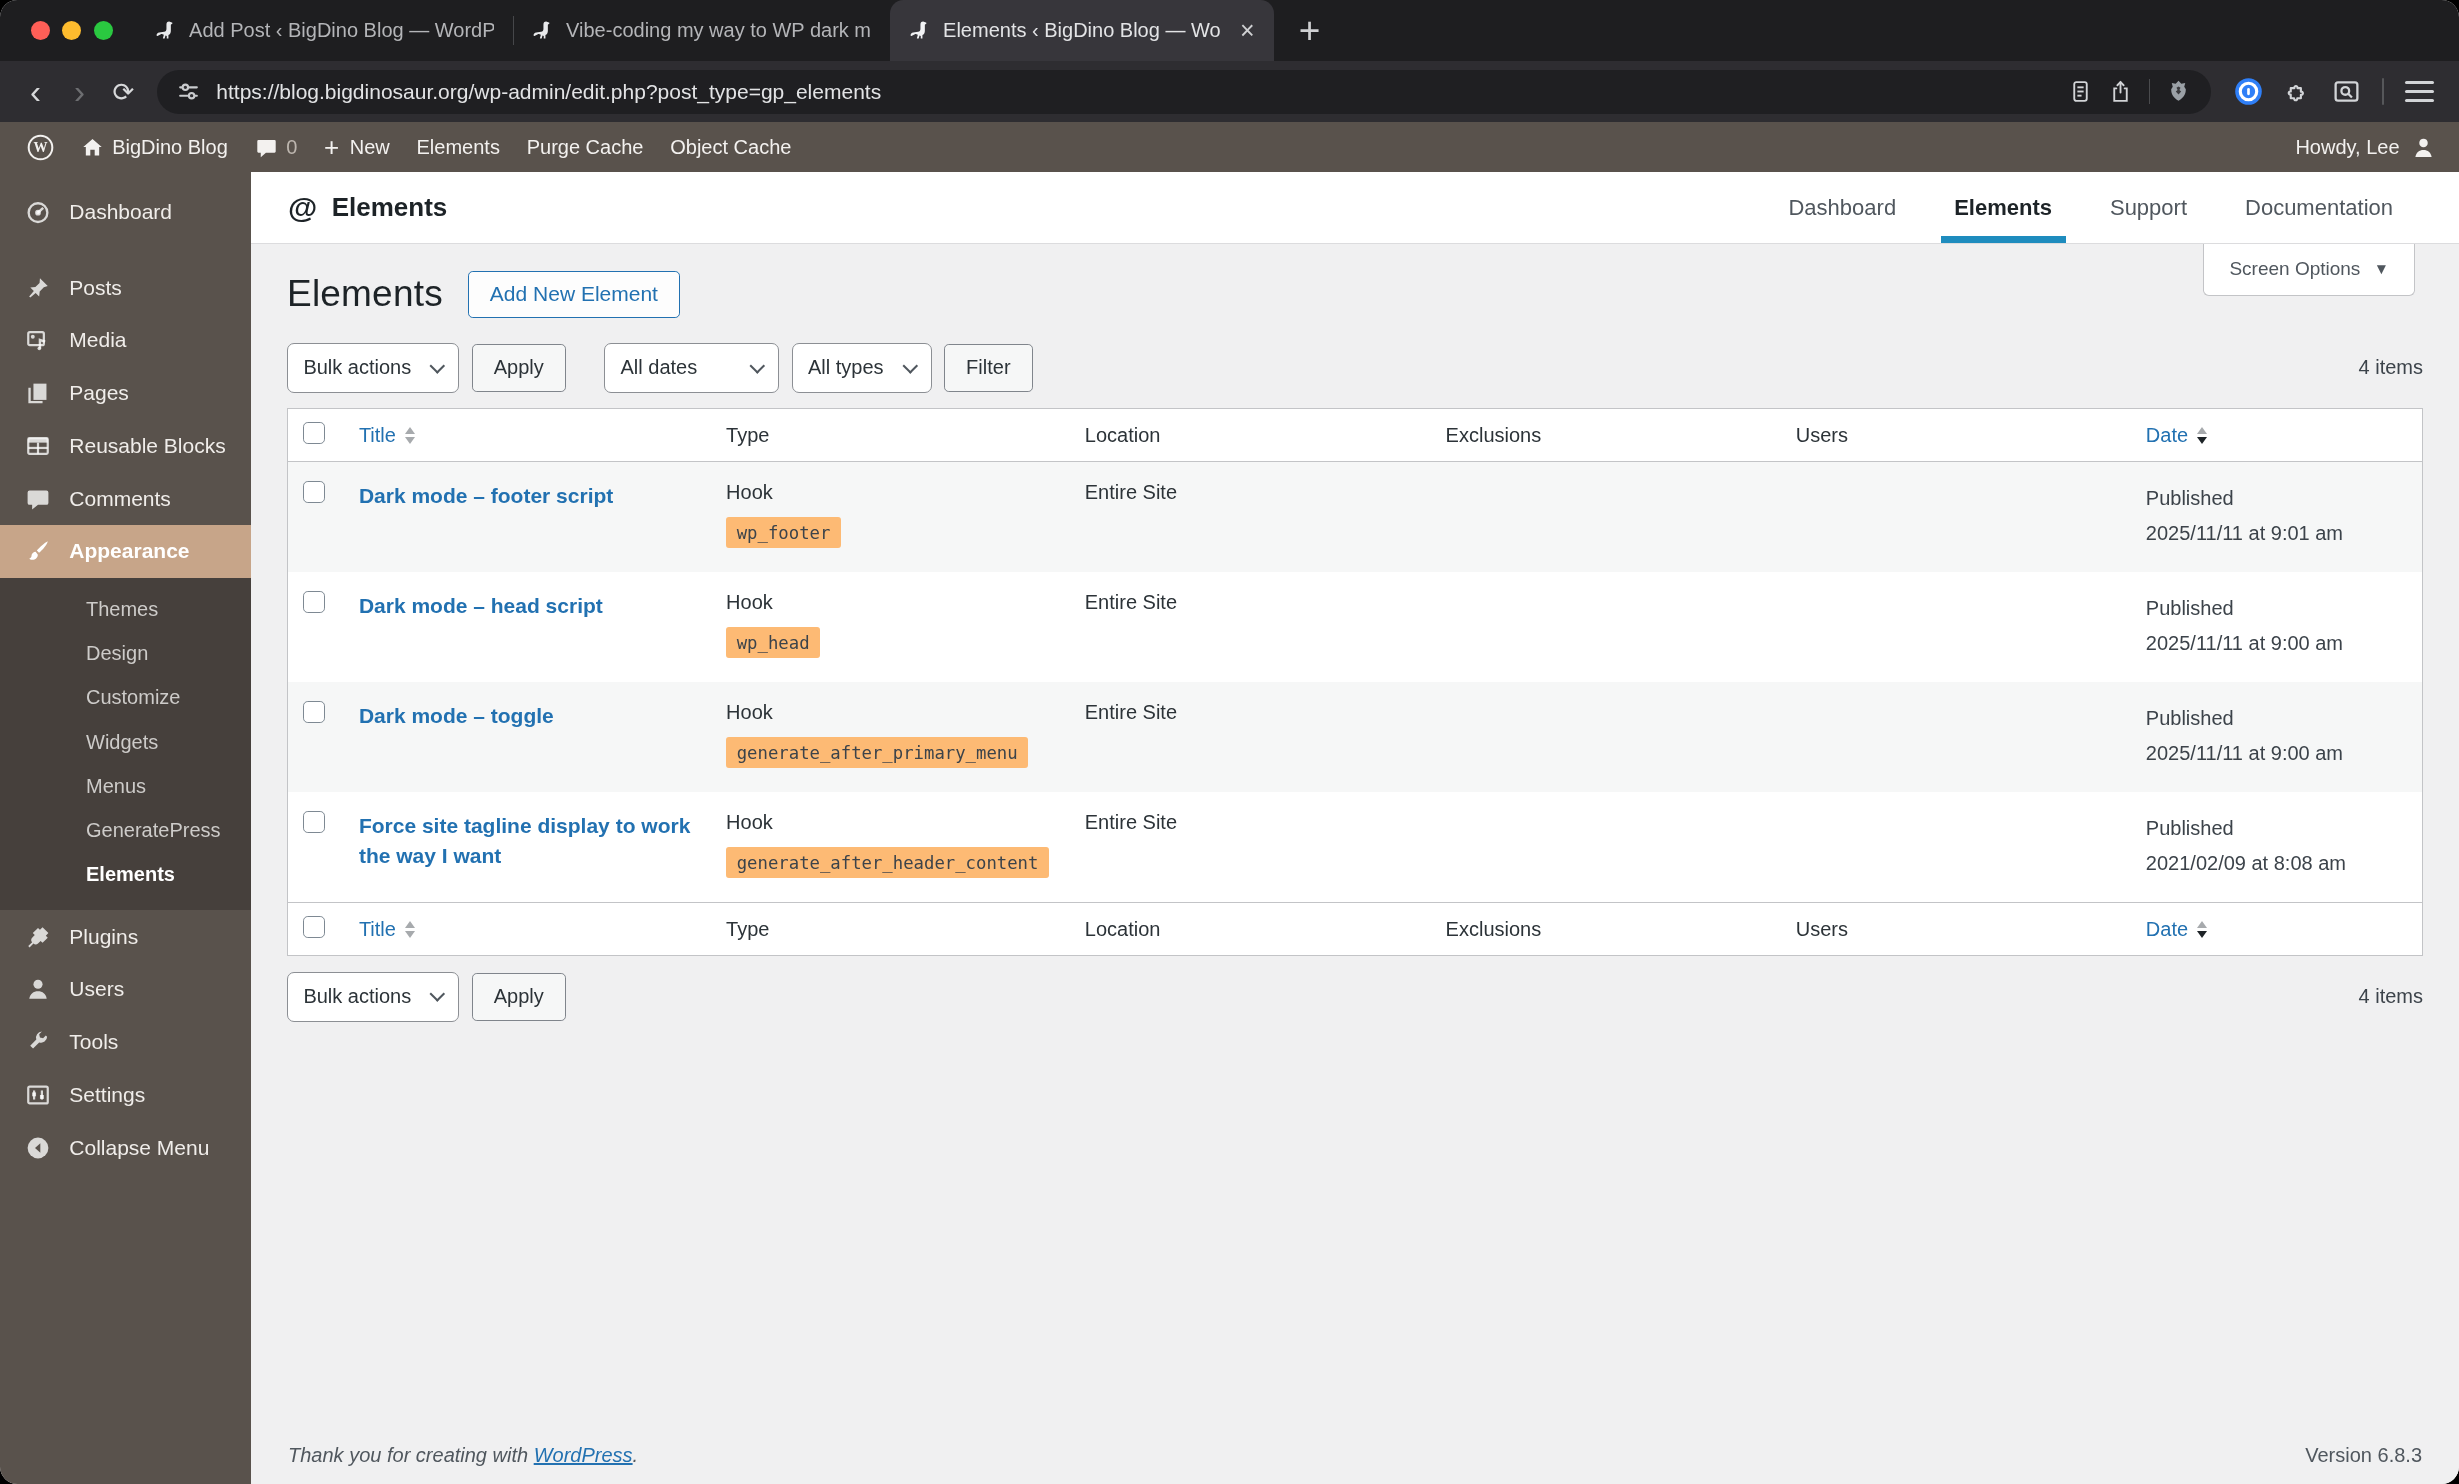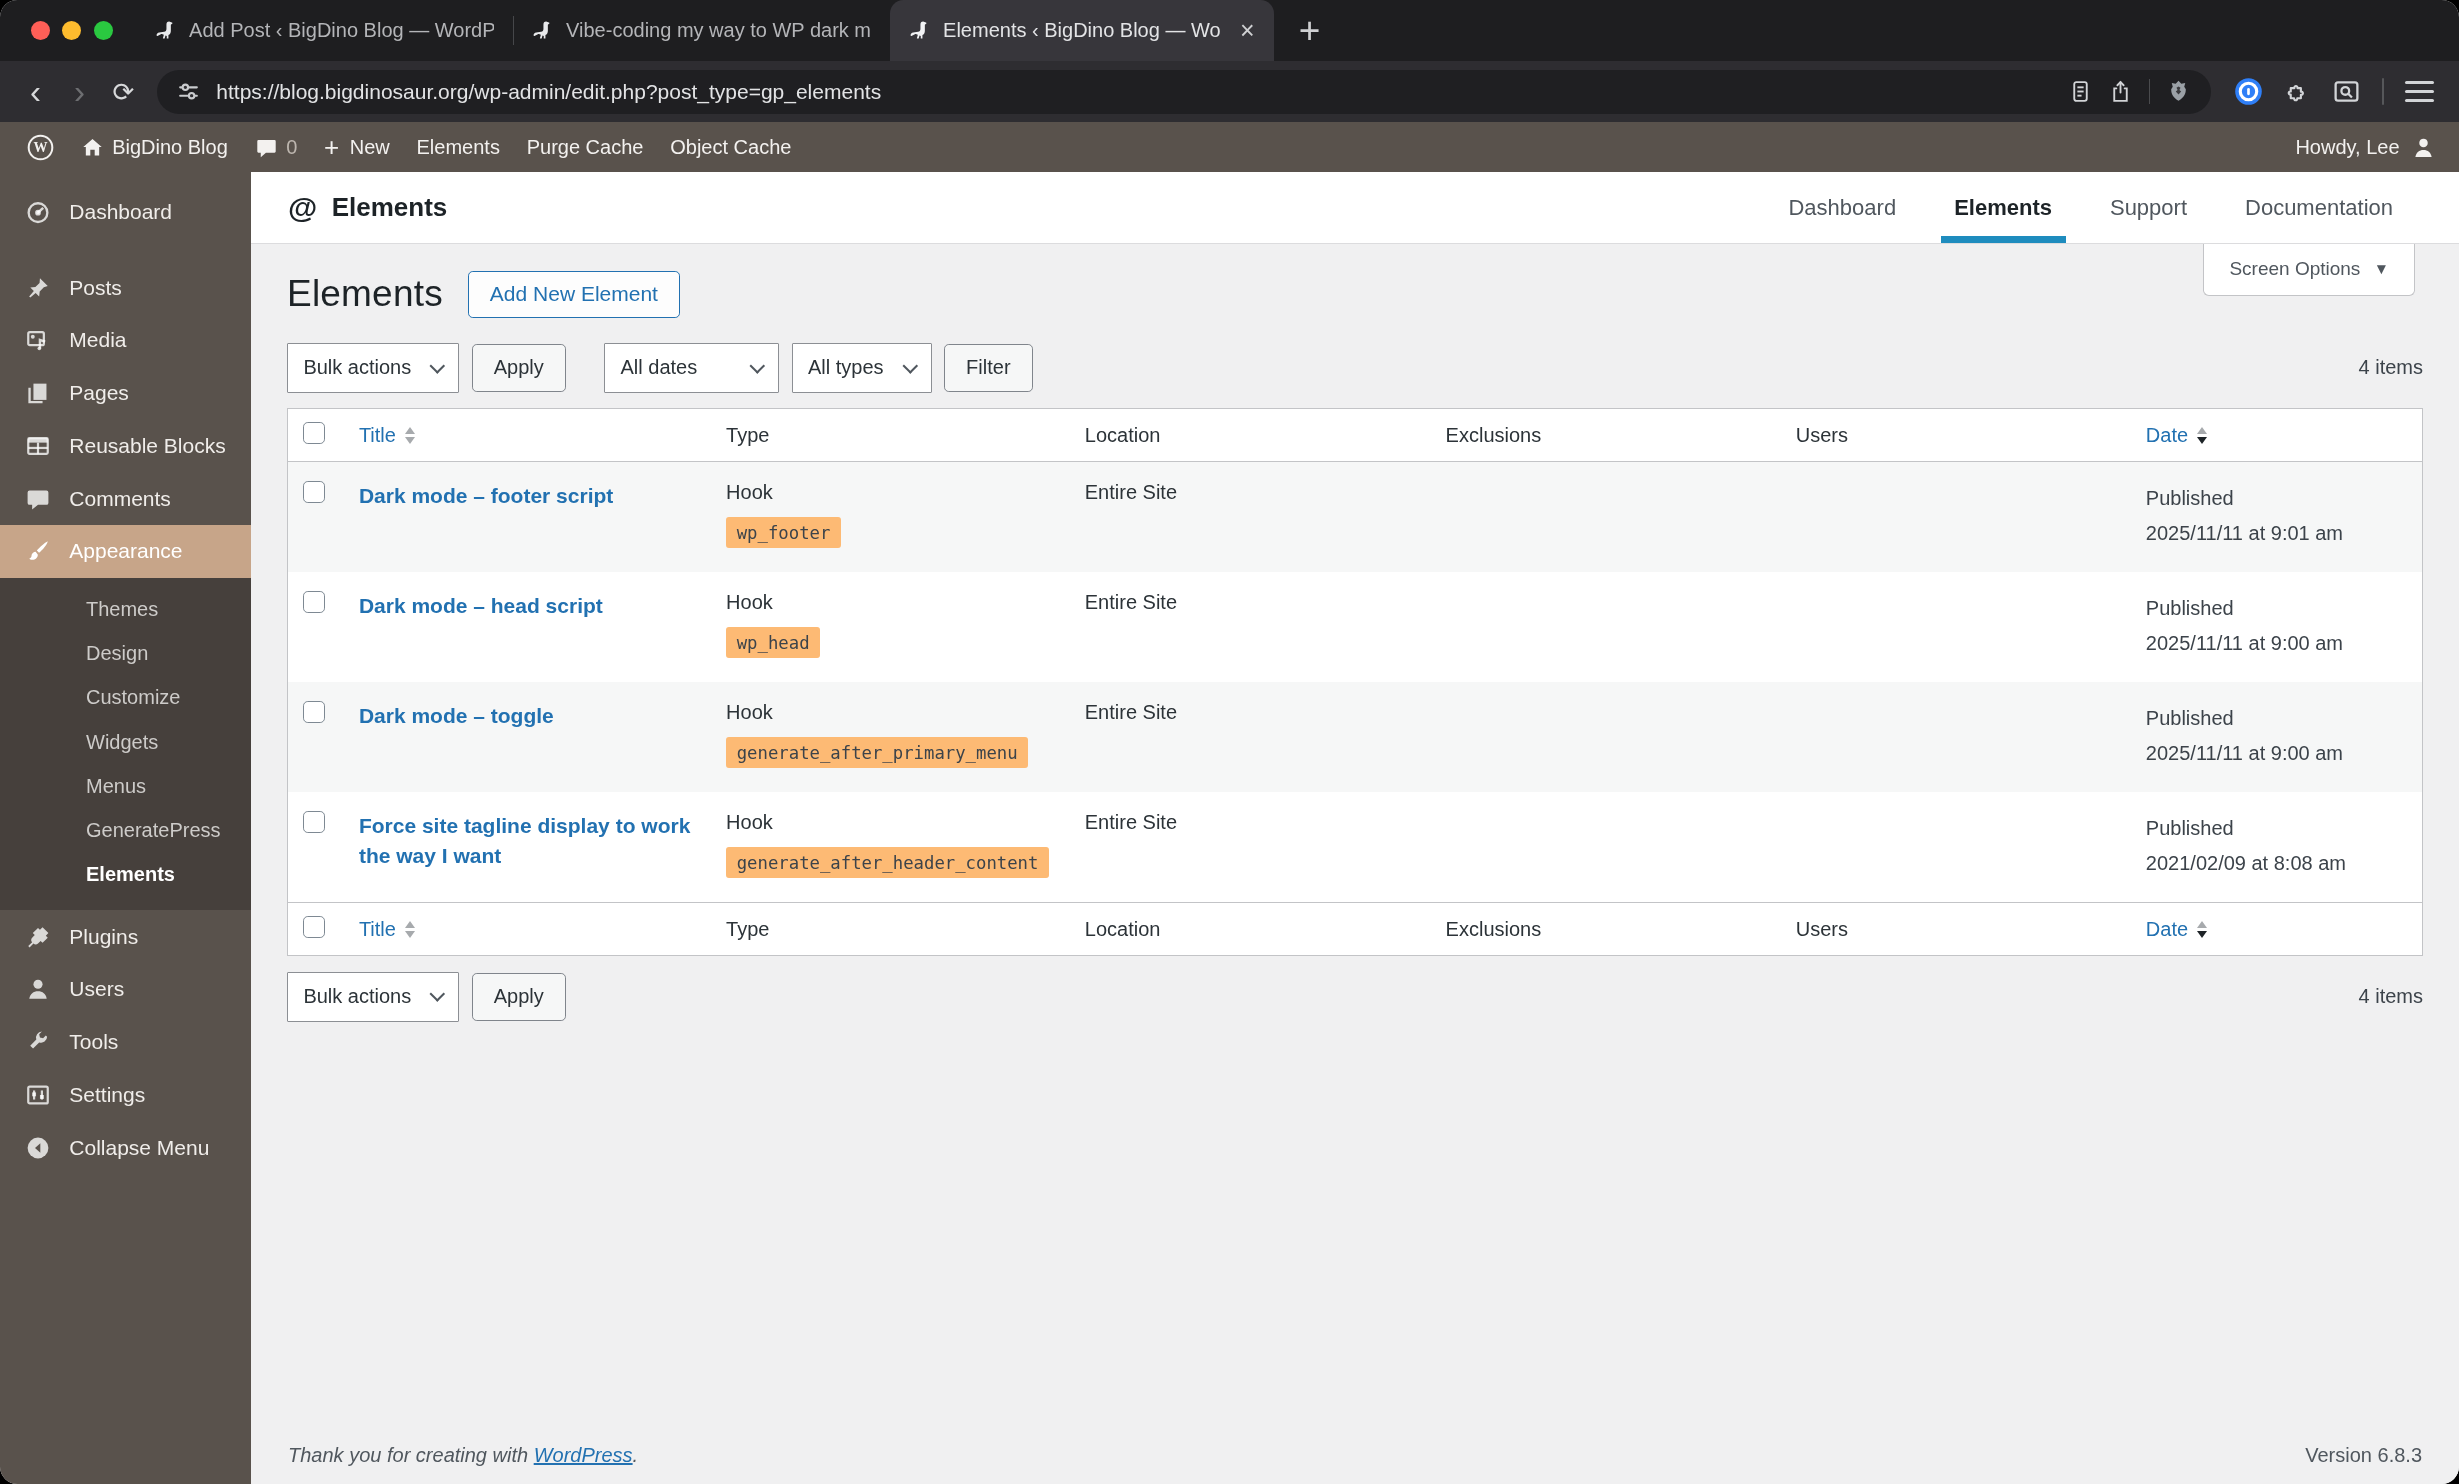--- a/index.html
+++ b/index.html
@@ -43,21 +43,21 @@
   .sidebar{width:251px;background:#59524c;flex-shrink:0;color:#f0edea;font-size:21px;padding-top:13.4px}
   .menu-item{display:flex;align-items:center;gap:17.3px;padding:13.4px 0 13.4px 23px;position:relative;cursor:pointer}
   .menu-item .mi-icon{width:29px;display:flex;justify-content:center;color:rgba(255,255,255,.78)}
   .menu-item.active{background:#c7a589;color:#fff}
   .menu-item.active .mi-icon{color:#fff}
   .menu-item.active::after{content:"";position:absolute;right:-12.5px;top:50%;margin-top:-12.5px;border:12.5px solid transparent;border-left-color:#c7a589}
   .separator{height:23px}
   .submenu{background:#46403c;padding:9.6px 0 13.4px}
   .submenu .sm-item{display:block;padding:10.6px 0 10.6px 86px;color:#cdcbc9;font-size:20px;text-decoration:none}
   .submenu .sm-item.current{color:#fff;font-weight:700}
-  .bold-label{font-weight:400}
+  .bold-label{font-weight:700}
 
   .content{flex:1;display:flex;flex-direction:column;min-width:0;background:#f0f0f1;position:relative}
 
   
   .gp-header{height:72px;background:#fff;display:flex;align-items:center;padding:0 37px;border-bottom:1px solid #dcdcde;flex-shrink:0}
   .gp-logo{font-size:30px;font-weight:800;color:#1d2327;line-height:1}
   .gp-title{font-size:26px;font-weight:700;color:#1d2327;margin-left:14.4px}
   .gp-tabs{margin-left:auto;display:flex;height:100%}
   .gp-tab{display:flex;align-items:center;padding:0 29px;font-size:22px;color:#50575e;position:relative;cursor:pointer}
   .gp-tab.active{color:#1d2327;font-weight:700}
@@ -76,21 +76,21 @@
   .subsubsub .all{color:#000;font-weight:700}
   .subsubsub .cnt{color:#50575e;font-weight:400}
   .subsubsub .sep{color:#c3c4c7;margin:0 9.6px}
   .subsubsub a{color:#2271b1;text-decoration:none;cursor:pointer}
   .search-box{margin-left:auto;display:flex;align-items:center;gap:15.4px}
   .search-input{width:274px;height:48px;border:1px solid #8c8f94;border-radius:4.8px;background:#fff;font-size:20px;padding:0 11.5px;color:#2c3338}
   .btn{height:48px;padding:0 21px;background:#f6f7f7;border:1px solid #80858c;border-radius:4.8px;font-size:20px;color:#2c3338;cursor:pointer;font-family:"Liberation Sans",sans-serif}
 
   .tablenav{display:flex;align-items:center;gap:12.5px;margin-top:25px}
   .tablenav.bottom{margin-top:15.4px}
-  .select{height:50px;border:1px solid #8c8f94;border-radius:1px;background:#fff;display:flex;align-items:center;gap:21px;padding:0 15.4px;font-size:20px;color:#2c3338;cursor:pointer}
+  .select{height:50px;border:1px solid #8c8f94;border-radius:7px;background:#fff;display:flex;align-items:center;gap:21px;padding:0 15.4px;font-size:20px;color:#2c3338;cursor:pointer}
   .chev{width:10.6px;height:10.6px;border-right:2.4px solid #50575e;border-bottom:2.4px solid #50575e;transform:rotate(45deg) translate(-1.9px,-1.9px)}
   .gap{width:13.4px}
   .items-count{margin-left:auto;font-size:20px;color:#3c434a}
 
   
   table{width:100%;border-collapse:collapse;background:#fff;border:1px solid #c3c4c7;margin-top:15.4px}
   th,td{text-align:left;vertical-align:top;font-size:20px;color:#2c3338}
   thead th,tfoot th{vertical-align:middle;padding:12.5px 15.4px;font-weight:400}
   thead th{border-bottom:1px solid #c3c4c7}
   tfoot th{border-top:1px solid #c3c4c7}

